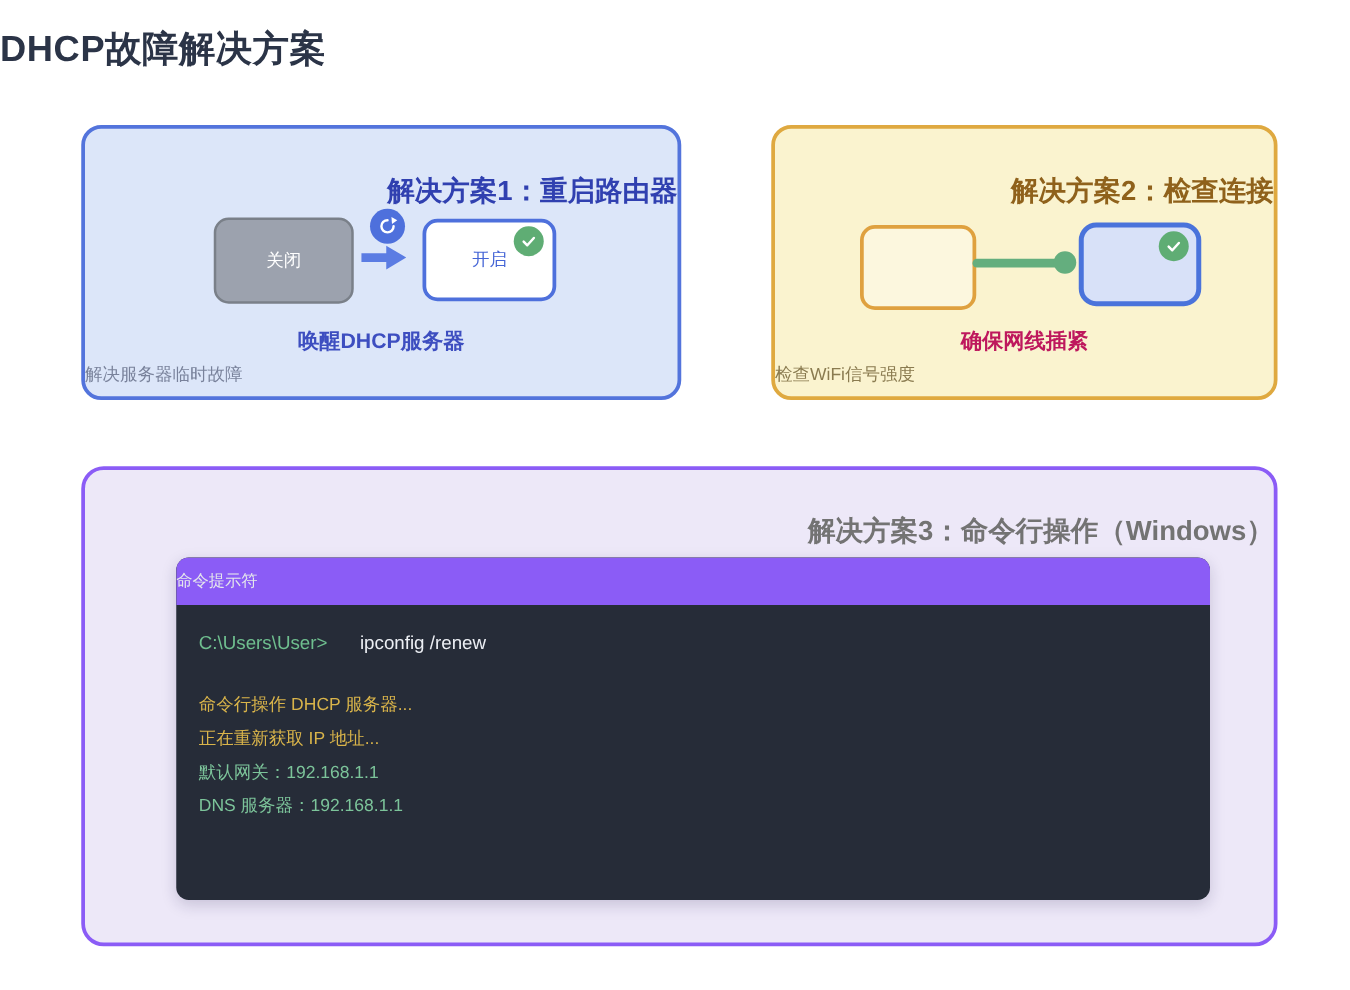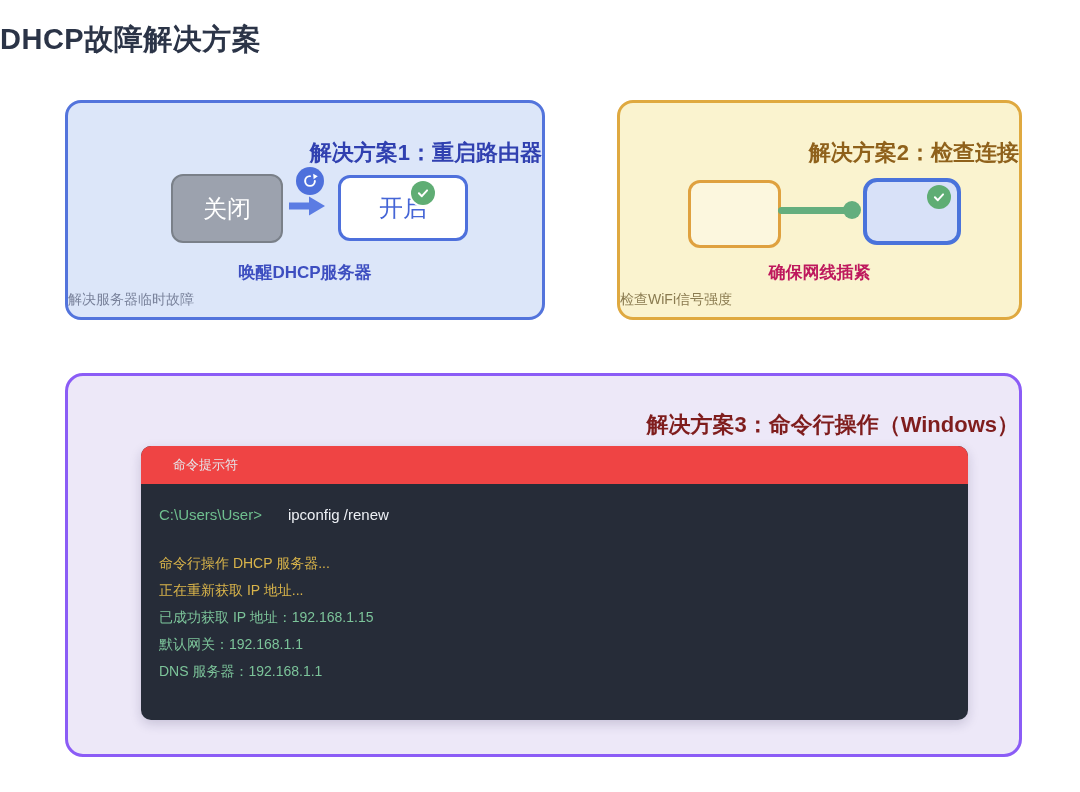--- a/index.html
+++ b/index.html
@@ -44,21 +44,21 @@
   .card-title {
     position: absolute;
     top: 16px; left: 0; width: 100%;
     text-align: right;
     font-size: 22px;
     font-weight: 700;
     margin-top: 19px;
   }
   .card-s1 .card-title { color: #3040B0; }
   .card-s2 .card-title { color: #8F611B; }
-  .card-s3 .card-title { top: 15px; color: #7f1d1d; }
+  .card-s3 .card-title { top: 15px; color: #737373; }
 
   .caption {
     position: absolute;
     top: 158px; left: 0; width: 100%;
     text-align: center;
     font-size: 17px;
     font-weight: 700;
   }
   .subcaption {
     position: absolute;
@@ -71,31 +71,31 @@
   .card-s1 .subcaption { color: #79829B; }
   .card-s2 .caption { color: #be185d; }
   .card-s2 .subcaption { color: #8A7B50; }
 
   
   .node {
     position: absolute;
     display: flex;
     align-items: center;
     justify-content: center;
-    font-size: 24px;
+    font-size: 14px;
   }
   .node-off {
     left: 103px; top: 71px; width: 112px; height: 69px;
     background: #9CA2AE;
     border: 2px solid #7A8089;
     border-radius: 12px;
     color: #ffffff;
   }
   .node-on {
-    left: 270px; top: 72px; width: 130px; height: 66px;
+    left: 270px; top: 72px; width: 107px; height: 66px;
     background: #ffffff;
     border: 3px solid #4E70DC;
     border-radius: 12px;
     color: #4565D6;
   }
   .refresh-badge {
     position: absolute;
     left: 228px; top: 64px; width: 28px; height: 28px;
     background: #4E70DC;
     border-radius: 50%;
@@ -145,24 +145,24 @@
   .terminal {
     position: absolute;
     left: 73px; top: 70px; width: 827px; height: 274px;
     background: #262C38;
     border-radius: 10px;
     box-shadow: 0 4px 12px rgba(30, 20, 70, 0.18);
     overflow: hidden;
   }
   .terminal-titlebar {
     height: 38px;
-    background: #ef4444;
+    background: #8b5cf6;
     display: flex;
     align-items: center;
-    padding: 0 32px;
+    padding: 0 0;
     color: #E5E7EB;
     font-size: 13px;
   }
   .terminal-body {
     padding: 16px 18px 0 18px;
   }
   .terminal-cmdline {
     font-size: 15px;
     margin-top: 6px;
     margin-bottom: 33px;
@@ -243,21 +243,20 @@
       <div class="terminal-titlebar">
         <span>命令提示符</span>
       </div>
       <div class="terminal-body">
         <div class="terminal-cmdline">
           <span class="terminal-prompt">C:\Users\User&gt;</span><span class="terminal-command">ipconfig /renew</span>
         </div>
         <div id="terminal-output">
             <div class="terminal-line progress">命令行操作 DHCP 服务器...</div>
             <div class="terminal-line progress">正在重新获取 IP 地址...</div>
-            <div class="terminal-line success">已成功获取 IP 地址：192.168.1.15</div>
             <div class="terminal-line success">默认网关：192.168.1.1</div>
             <div class="terminal-line success">DNS 服务器：192.168.1.1</div>
           </div>
       </div>
     </div>
   </div>
 
 </div>
 
 </body></html>

